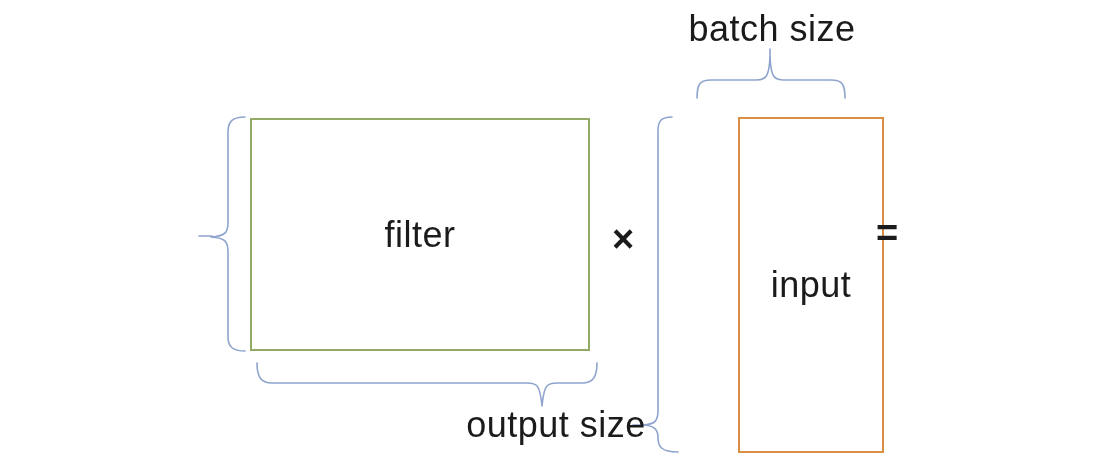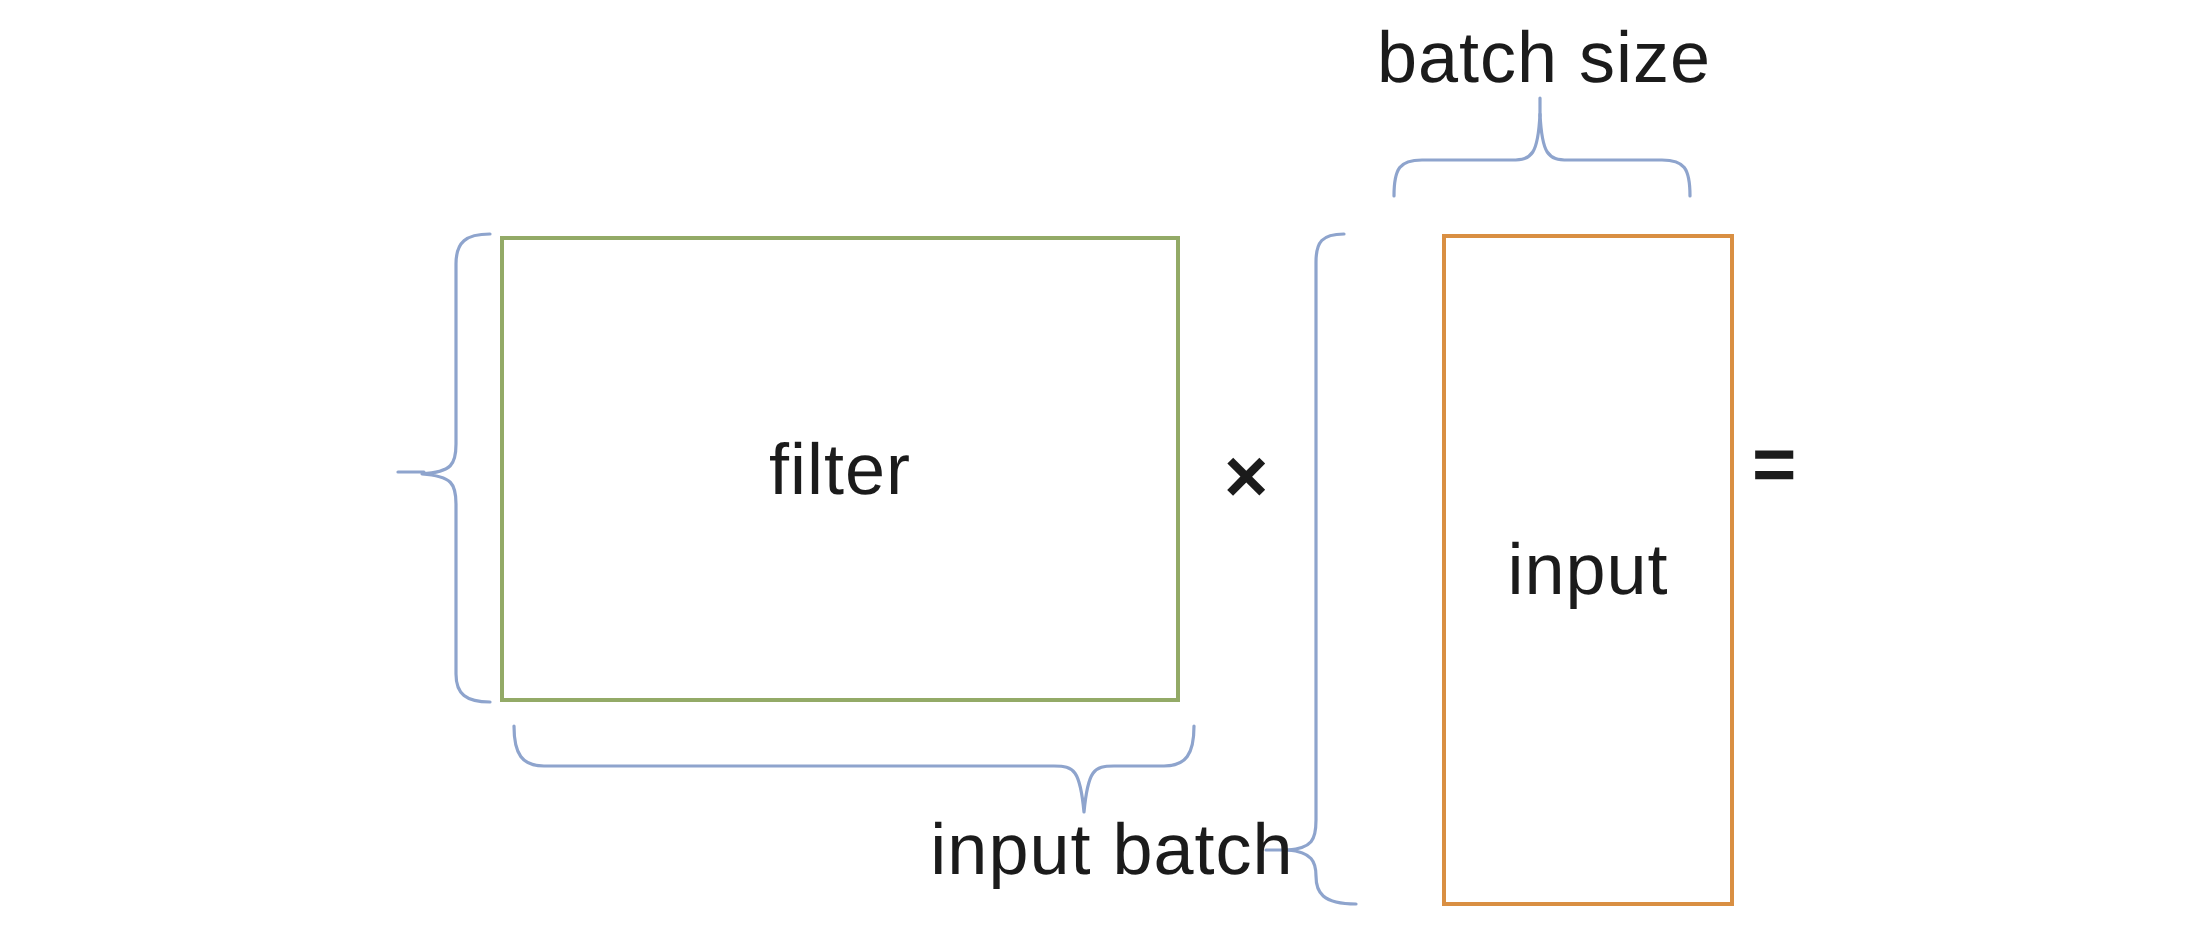--- a/index.html
+++ b/index.html
@@ -84,27 +84,27 @@
 
     <path class="brace" d="M 257 363 C 257 377 261 383 272 383 L 527 383 C 537 383 540 385 542 406 C 544 385 547 383 557 383 L 582 383 C 593 383 597 377 597 363"></path>
 
     <path class="brace" d="M 672 117 C 661 117 658 121 658 131 L 658 410 C 658 420 656 424 644 425 C 656 426 658 431 658 438 C 658 446 661 452 678 452"></path>
     <path class="brace" d="M 633 425 L 646 425"></path>
   </svg>
 
   <div class="size-label center-text" style="left:642px; top:8px; width:260px;">batch size</div>
 
 
-  <div class="size-label center-text" style="left:431px; top:404px; width:250px;">input batch</div>
+  <div class="size-label center-text" style="left:431px; top:404px; width:250px;">output size</div>
 
   <div class="box box-green" style="left:250px; top:118px; width:336px; height:229px;">
     <span class="box-label">filter</span>
   </div>
 
-  <div class="box box-orange" style="left:721px; top:117px; width:142px; height:332px;text-align:right;">
+  <div class="box box-orange" style="left:738px; top:117px; width:142px; height:332px;text-align:right;">
     <span class="box-label">input</span>
   </div>
 
 
   <div class="operator" style="left:612px; top:218px;">×</div>
 
   <div class="operator" style="left:876px; top:212px;">=</div>
 
 
 </div>

